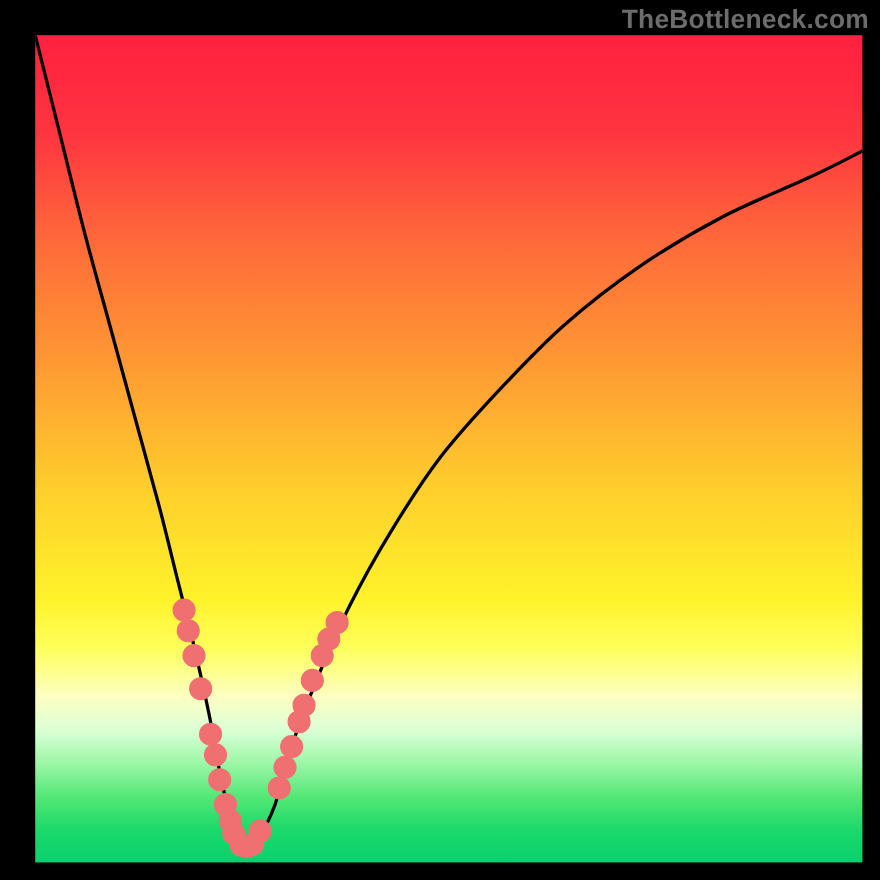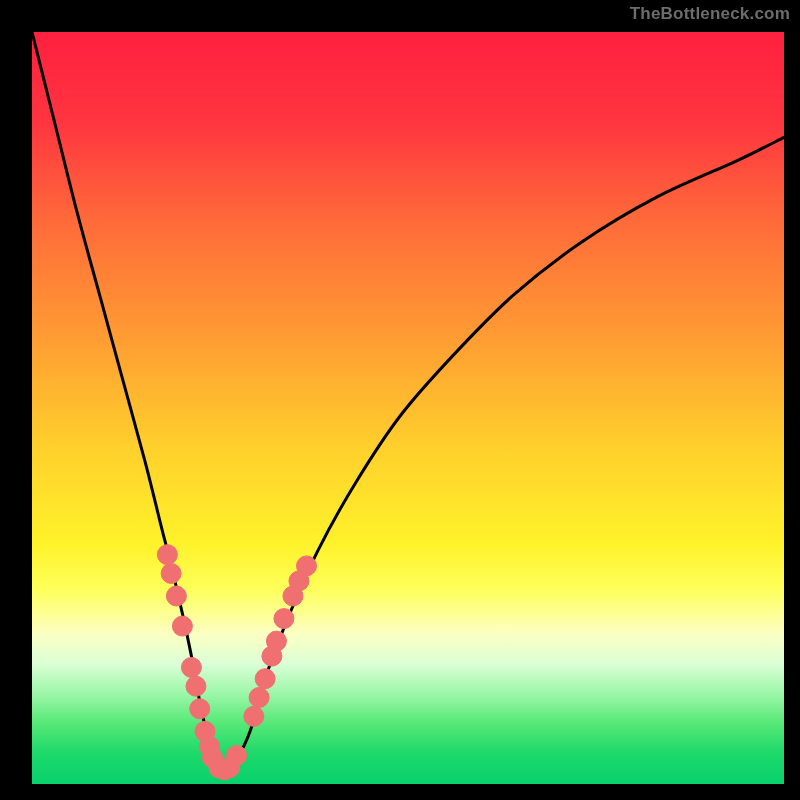--- a/index.html
+++ b/index.html
@@ -28,21 +28,21 @@
     left: 0;
     top: 0;
     right: 0;
     bottom: 0;
   }
   .watermark {
     position: absolute;
     top: 4px;
     right: 10px;
     color: #6c6c6c;
-    font-size: 17px;
+    font-size: 24px;
     font-weight: 600;
     letter-spacing: 0.2px;
     text-align: right;
   }
   svg.curve {
     position: absolute;
     left: 0;
     top: 0;
   }
 </style>

